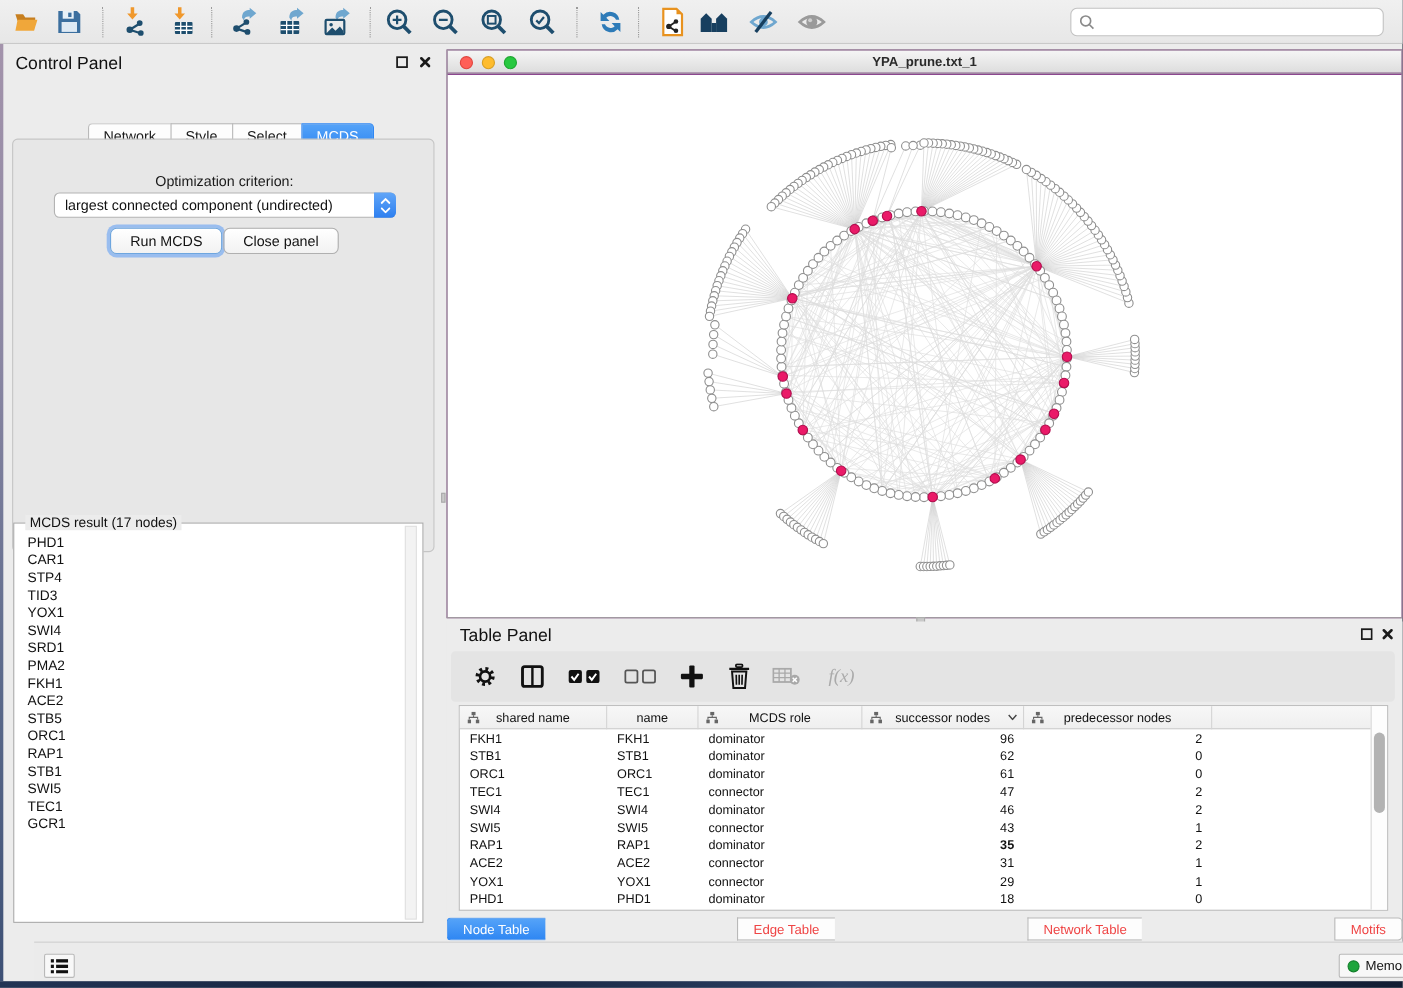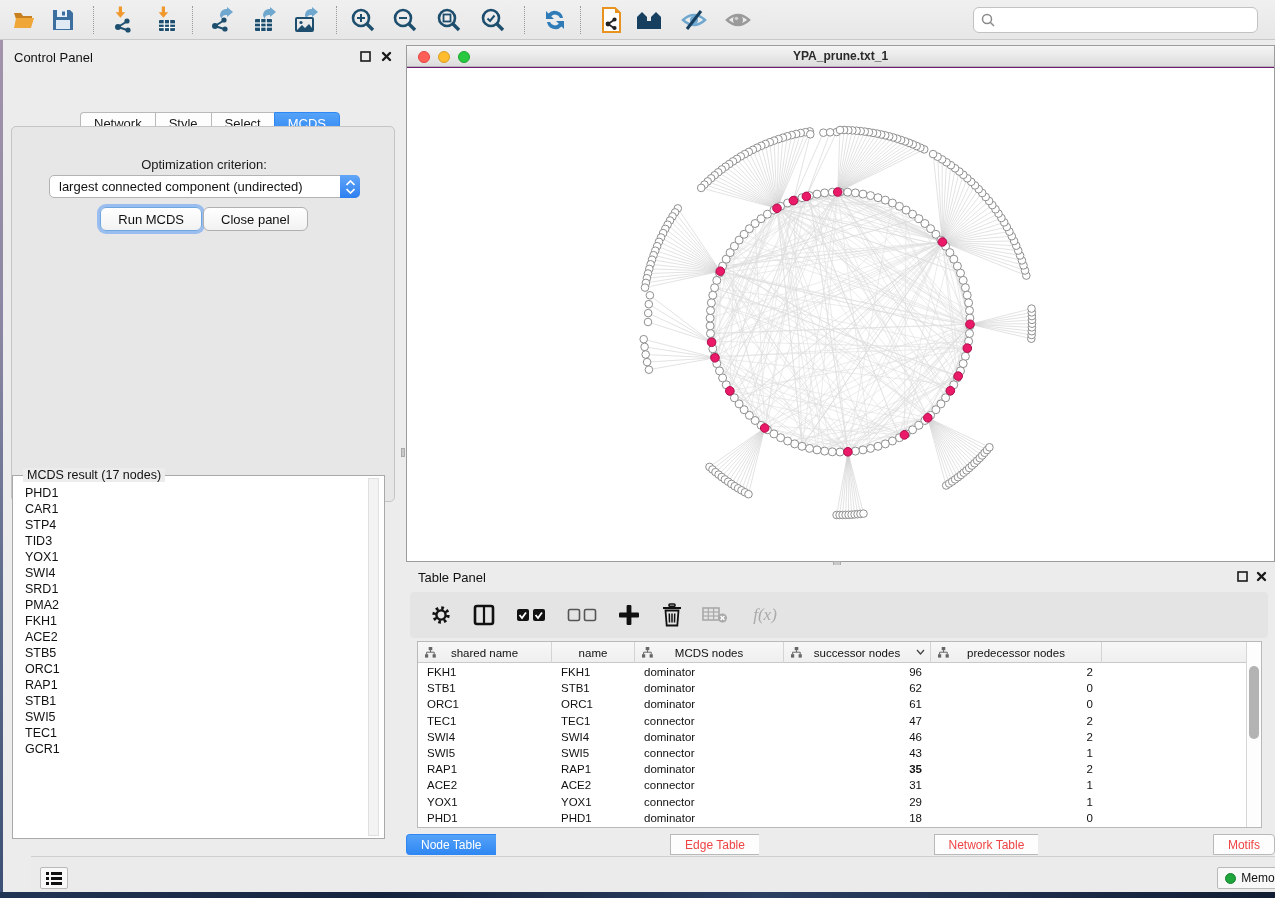--- a/index.html
+++ b/index.html
@@ -12,21 +12,21 @@
   .tsep { position:absolute; top:6px; width:0; height:28px; border-left:1px dotted #9a9a9a; }
   .searchbox { position:absolute; left:973px; top:7px; width:285px; height:26px; background:#fff; border:1px solid #c2c2c2; border-radius:6px; display:flex; align-items:center; padding-left:6px; }
   .searchbox input { border:none; outline:none; flex:1; height:20px; font-size:12px; background:transparent; }
 
   
   .desktop-left { position:absolute; left:0; top:40px; width:3px; height:852px; background:linear-gradient(#a393ab,#8b87a3,#5d6b8c,#3d5075); }
   .desktop-bottom { position:absolute; left:0; top:892px; width:1275px; height:6px; background:linear-gradient(90deg,#223455,#16233d 30%,#2b3f63 60%,#121d33); }
 
   
   .cpanel { position:absolute; left:3px; top:40px; width:397px; height:816px; background:#ececec; }
-  .panel-title { position:absolute; font-size:13px; color:#111; }
+  .panel-title { position:absolute; font-size:16px; color:#111; }
   .mini-ic { position:absolute; width:14px; height:14px; display:flex; align-items:center; justify-content:center; }
   .ctabs { position:absolute; left:77px; top:72px; height:23px; display:flex; }
   .ctab { height:23px; padding:0 13px; display:flex; align-items:center; justify-content:center; font-size:13px; background:#fdfdfd; border:1px solid #b9b9b9; border-right:none; color:#1a1a1a; }
   .ctab:first-child { border-radius:4px 0 0 0; }
   .ctab:last-child { border-right:1px solid #b9b9b9; border-radius:0 4px 0 0; }
   .ctab.sel { background:linear-gradient(#55a3f8,#2f87f3); color:#fff; border-color:#2f87f3; }
   .ccontent { position:absolute; left:8px; top:86px; width:384px; height:376px; background:#e7e7e7; border:1px solid #c5c5c5; border-radius:5px; }
   .optlabel { position:absolute; left:0; top:30px; width:384px; text-align:center; font-size:13px; color:#1a1a1a; }
   .combo { position:absolute; left:37px; top:48px; width:311px; height:23px; background:#fff; border:1px solid #b3b3b3; border-radius:5px; display:flex; align-items:center; }
   .combo .val { flex:1; font-size:13px; padding-left:9px; color:#111; white-space:nowrap; overflow:hidden; }
@@ -1168,21 +1168,21 @@
             <svg class="tree" width="11" height="11" viewBox="0 0 11 11">
               <g fill="#666">
                 <rect x="3.7" y="0" width="3.6" height="3.2"></rect>
                 <rect x="0" y="7.2" width="3.2" height="3.4"></rect>
                 <rect x="7.6" y="7.2" width="3.2" height="3.4"></rect>
               </g>
               <g stroke="#666" stroke-width="1">
                 <path d="M5.5 3.2 v2 M1.6 7.2 v-2 h7.6 v2" fill="none"></path>
               </g>
             </svg>
-            <span class="lbl">MCDS nodes</span>
+            <span class="lbl">MCDS role</span>
           </div>
           <div class="th" style="width: 147px;">
             <svg class="tree" width="11" height="11" viewBox="0 0 11 11">
               <g fill="#666">
                 <rect x="3.7" y="0" width="3.6" height="3.2"></rect>
                 <rect x="0" y="7.2" width="3.2" height="3.4"></rect>
                 <rect x="7.6" y="7.2" width="3.2" height="3.4"></rect>
               </g>
               <g stroke="#666" stroke-width="1">
                 <path d="M5.5 3.2 v2 M1.6 7.2 v-2 h7.6 v2" fill="none"></path>

